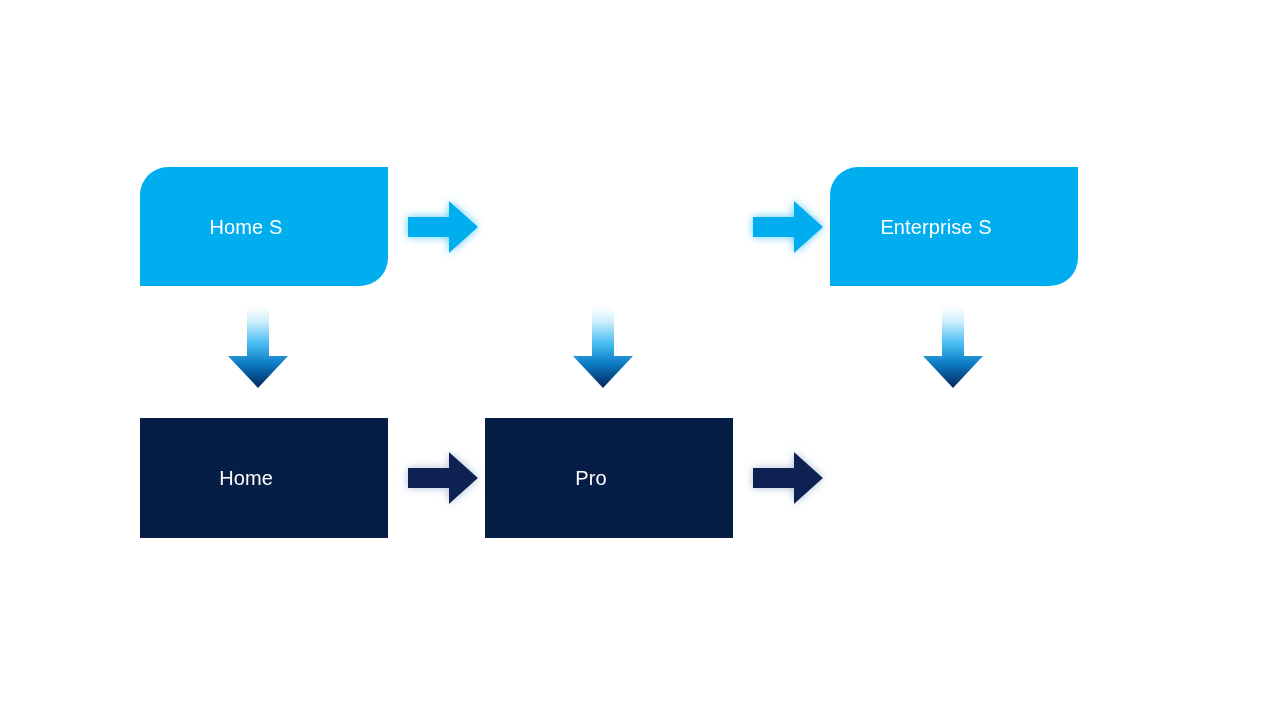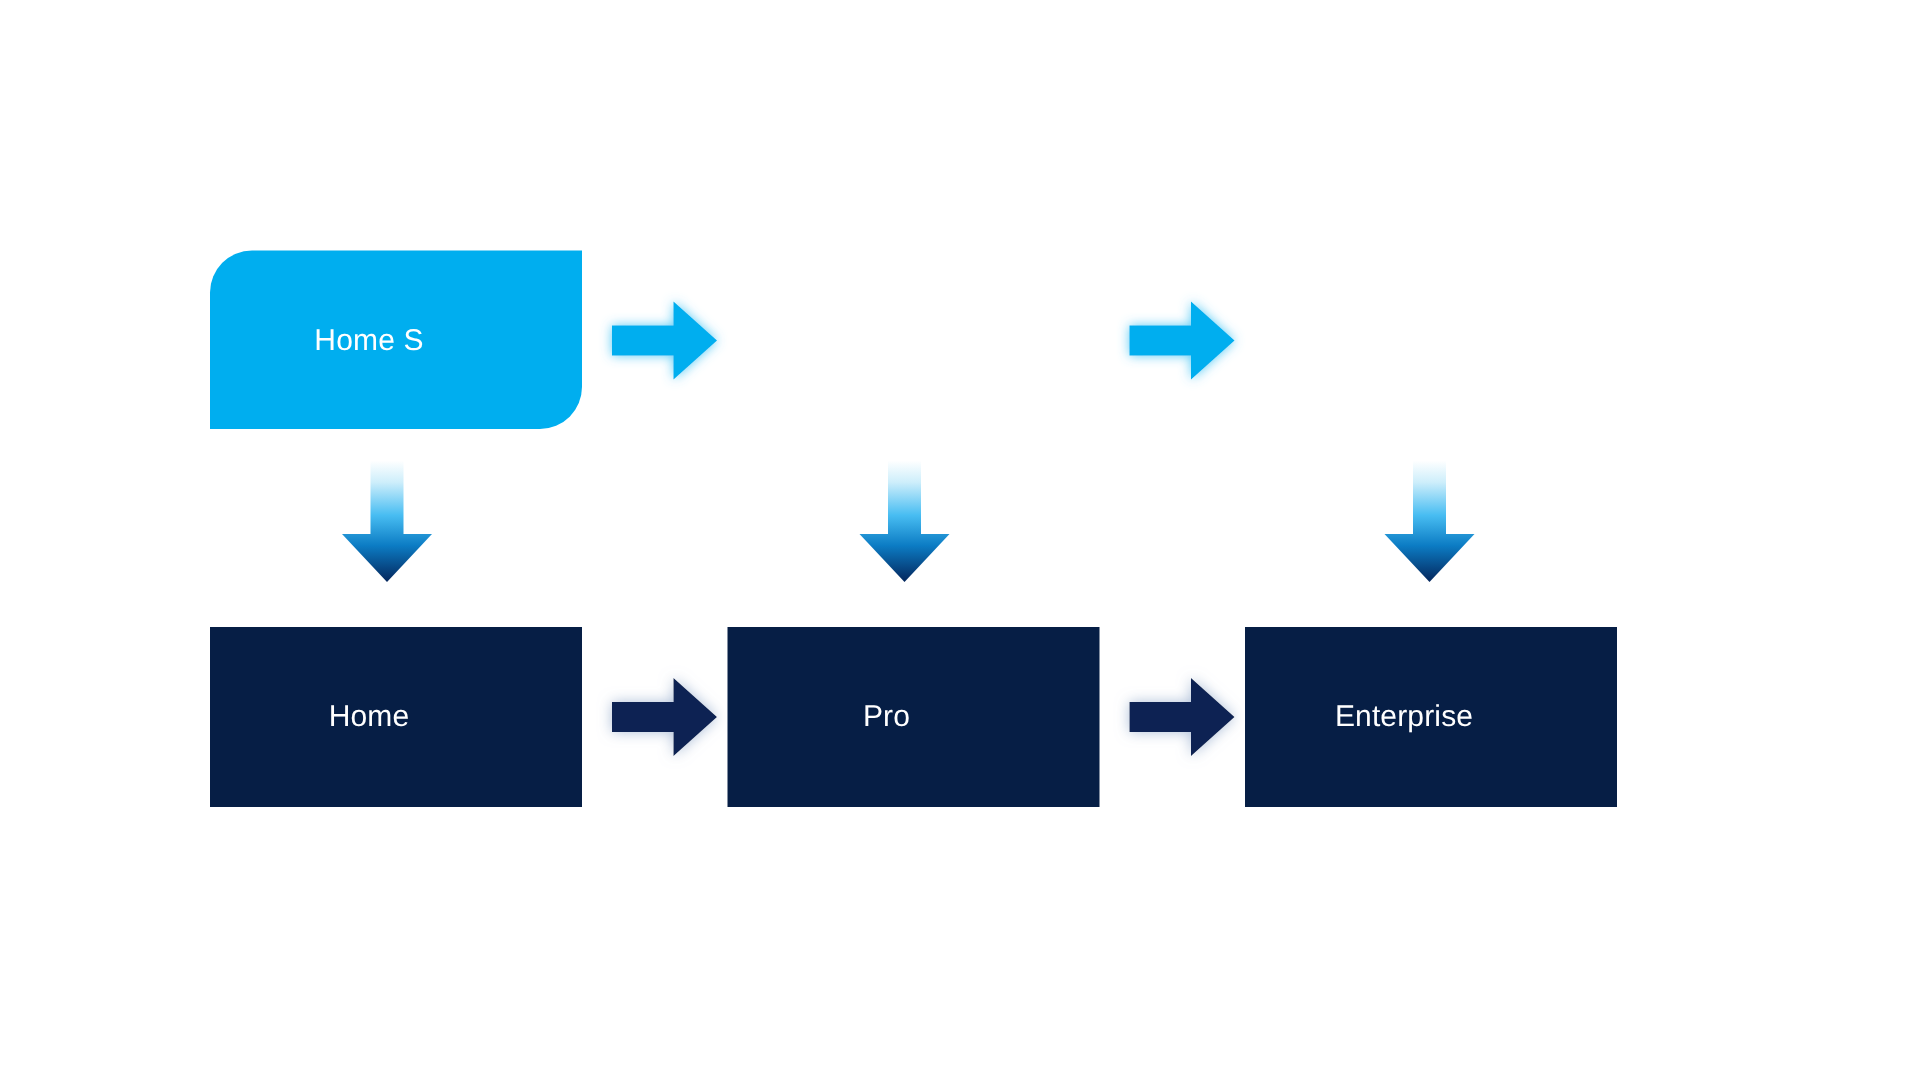--- a/index.html
+++ b/index.html
@@ -104,20 +104,23 @@
 </head>
 <body>
 
 <div id="canvas">
 
   <div class="node node-top row-top col-1">
     <span class="node-label">Home S</span>
   </div>
 
 
+  <div class="node node-top row-top col-3">
+    <span class="node-label">Enterprise S</span>
+  </div>
 
   <div class="arrow arrow-h arrow-h-top-1">
     <svg width="74" height="58" viewBox="0 0 74 58" xmlns="http://www.w3.org/2000/svg">
       <defs>
         <filter id="glowBlue1" x="-60%" y="-60%" width="220%" height="220%">
           <feDropShadow dx="0" dy="0" stdDeviation="4" flood-color="#4FC8F5" flood-opacity="0.95"></feDropShadow>
         </filter>
       </defs>
       <path d="M2,19 L43,19 L43,3 L72,29 L43,55 L43,39 L2,39 Z" fill="#00AEEF" filter="url(#glowBlue1)"></path>
     </svg>
@@ -180,23 +183,20 @@
   </div>
 
   <div class="node node-bottom row-bottom col-1">
     <span class="node-label">Home</span>
   </div>
 
   <div class="node node-bottom row-bottom col-2">
     <span class="node-label">Pro</span>
   </div>
 
-  <div class="node node-bottom row-bottom col-3">
-    <span class="node-label">Enterprise</span>
-  </div>
 
   <div class="arrow arrow-h arrow-h-bot-1">
     <svg width="74" height="58" viewBox="0 0 74 58" xmlns="http://www.w3.org/2000/svg">
       <defs>
         <filter id="glowNavy1" x="-60%" y="-60%" width="220%" height="220%">
           <feDropShadow dx="0" dy="0" stdDeviation="4.5" flood-color="#9FB3D0" flood-opacity="0.85"></feDropShadow>
         </filter>
       </defs>
       <path d="M2,19 L43,19 L43,3 L72,29 L43,55 L43,39 L2,39 Z" fill="#0A2352" filter="url(#glowNavy1)"></path>
     </svg>

